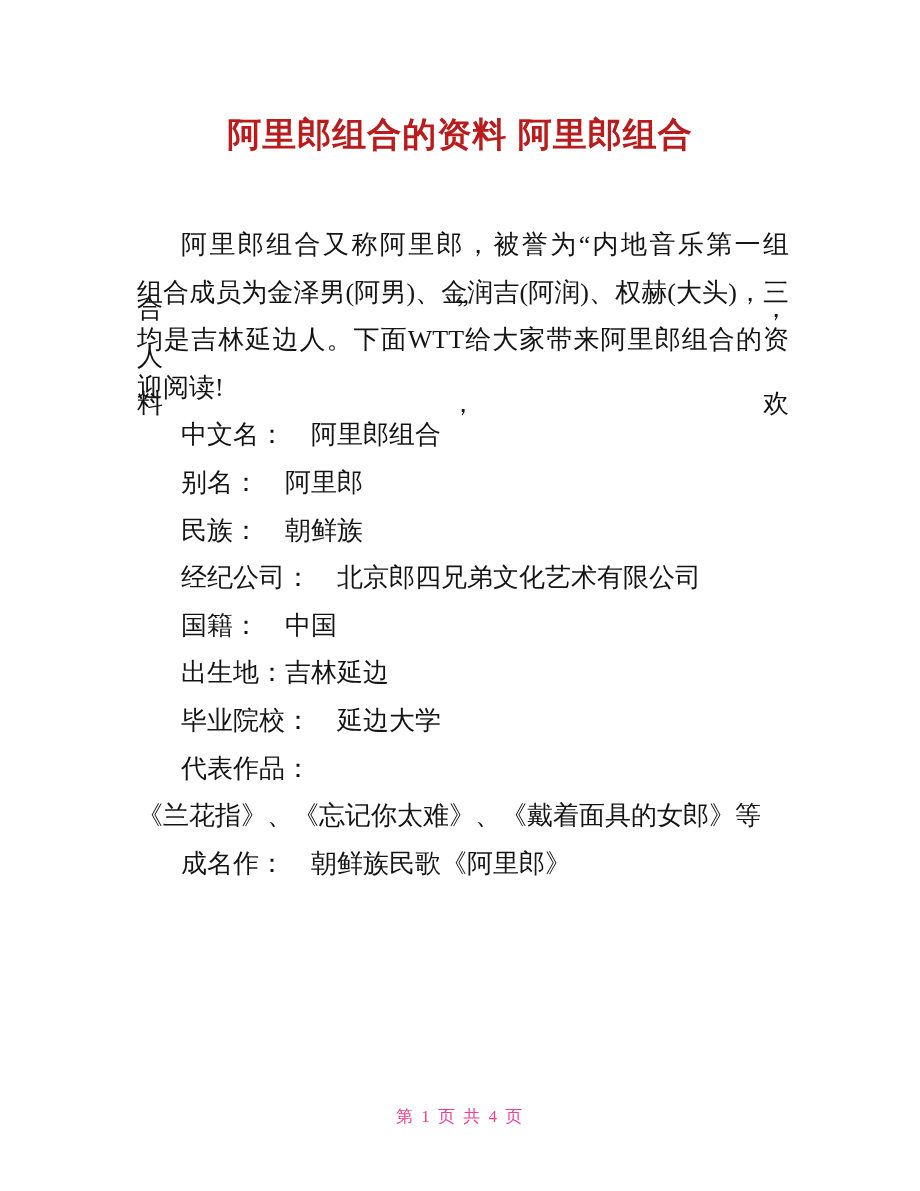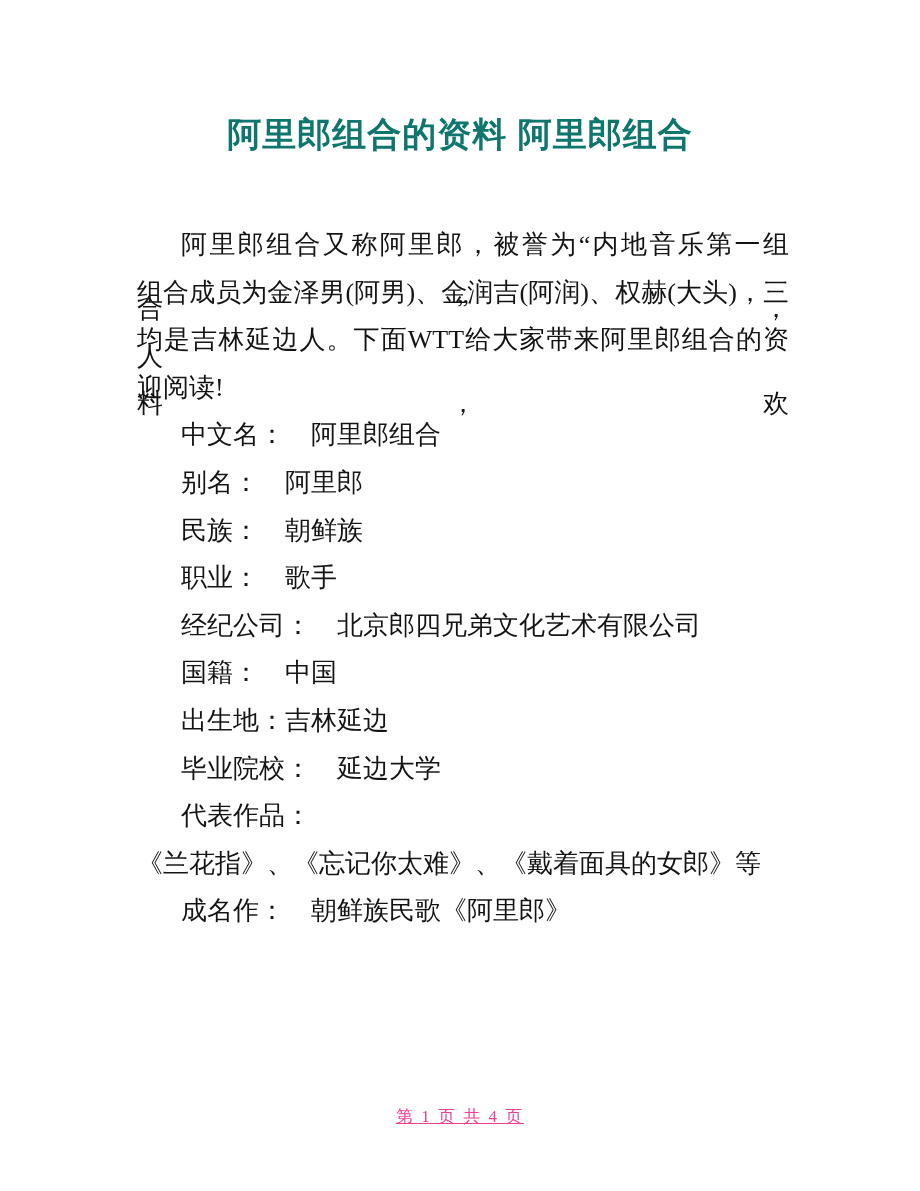--- a/index.html
+++ b/index.html
@@ -60,45 +60,43 @@
   .page-footer {
     position: absolute;
     top: 1105px;
     left: 0;
     width: 100%;
     text-align: center;
     font-size: 17px;
     letter-spacing: 2px;
     color: #ee4093;
     white-space: pre;
-    text-decoration: underline;
   }
 </style>
 </head>
 <body>
 
 <div class="page">
 
-  <h1 class="doc-title" style="color: #0f766e;">阿里郎组合的资料 阿里郎组合</h1>
+  <h1 class="doc-title" style="color: #b91c1c;">阿里郎组合的资料 阿里郎组合</h1>
 
   <div class="content" style="color: rgb(20, 20, 20);">
 
     <p class="line indent stretch">阿里郎组合又称阿里郎，被誉为“内地音乐第一组合”，</p>
     <p class="line stretch">组合成员为金泽男(阿男)、金润吉(阿润)、权赫(大头)，三人</p>
     <p class="line stretch">均是吉林延边人。下面WTT给大家带来阿里郎组合的资料，欢</p>
     <p class="line">迎阅读!</p>
 
 
     <p class="line indent"><span class="info-label">中文名</span><span class="info-separator">：　</span><span class="info-value">阿里郎组合</span></p>
 
     <p class="line indent"><span class="info-label">别名</span><span class="info-separator">：　</span><span class="info-value">阿里郎</span></p>
 
     <p class="line indent"><span class="info-label">民族</span><span class="info-separator">：　</span><span class="info-value">朝鲜族</span></p>
 
-    <p class="line indent"><span class="info-label">职业</span><span class="info-separator">：　</span><span class="info-value">歌手</span></p>
 
     <p class="line indent"><span class="info-label">经纪公司</span><span class="info-separator">：　</span><span class="info-value">北京郎四兄弟文化艺术有限公司</span></p>
 
 
 
     <p class="line indent"><span class="info-label">国籍</span><span class="info-separator">：　</span><span class="info-value">中国</span></p>
 
     <p class="line indent"><span class="info-label">出生地</span><span class="info-separator">：</span><span class="info-value">吉林延边</span></p>
 
     <p class="line indent"><span class="info-label">毕业院校</span><span class="info-separator">：　</span><span class="info-value">延边大学</span></p>

